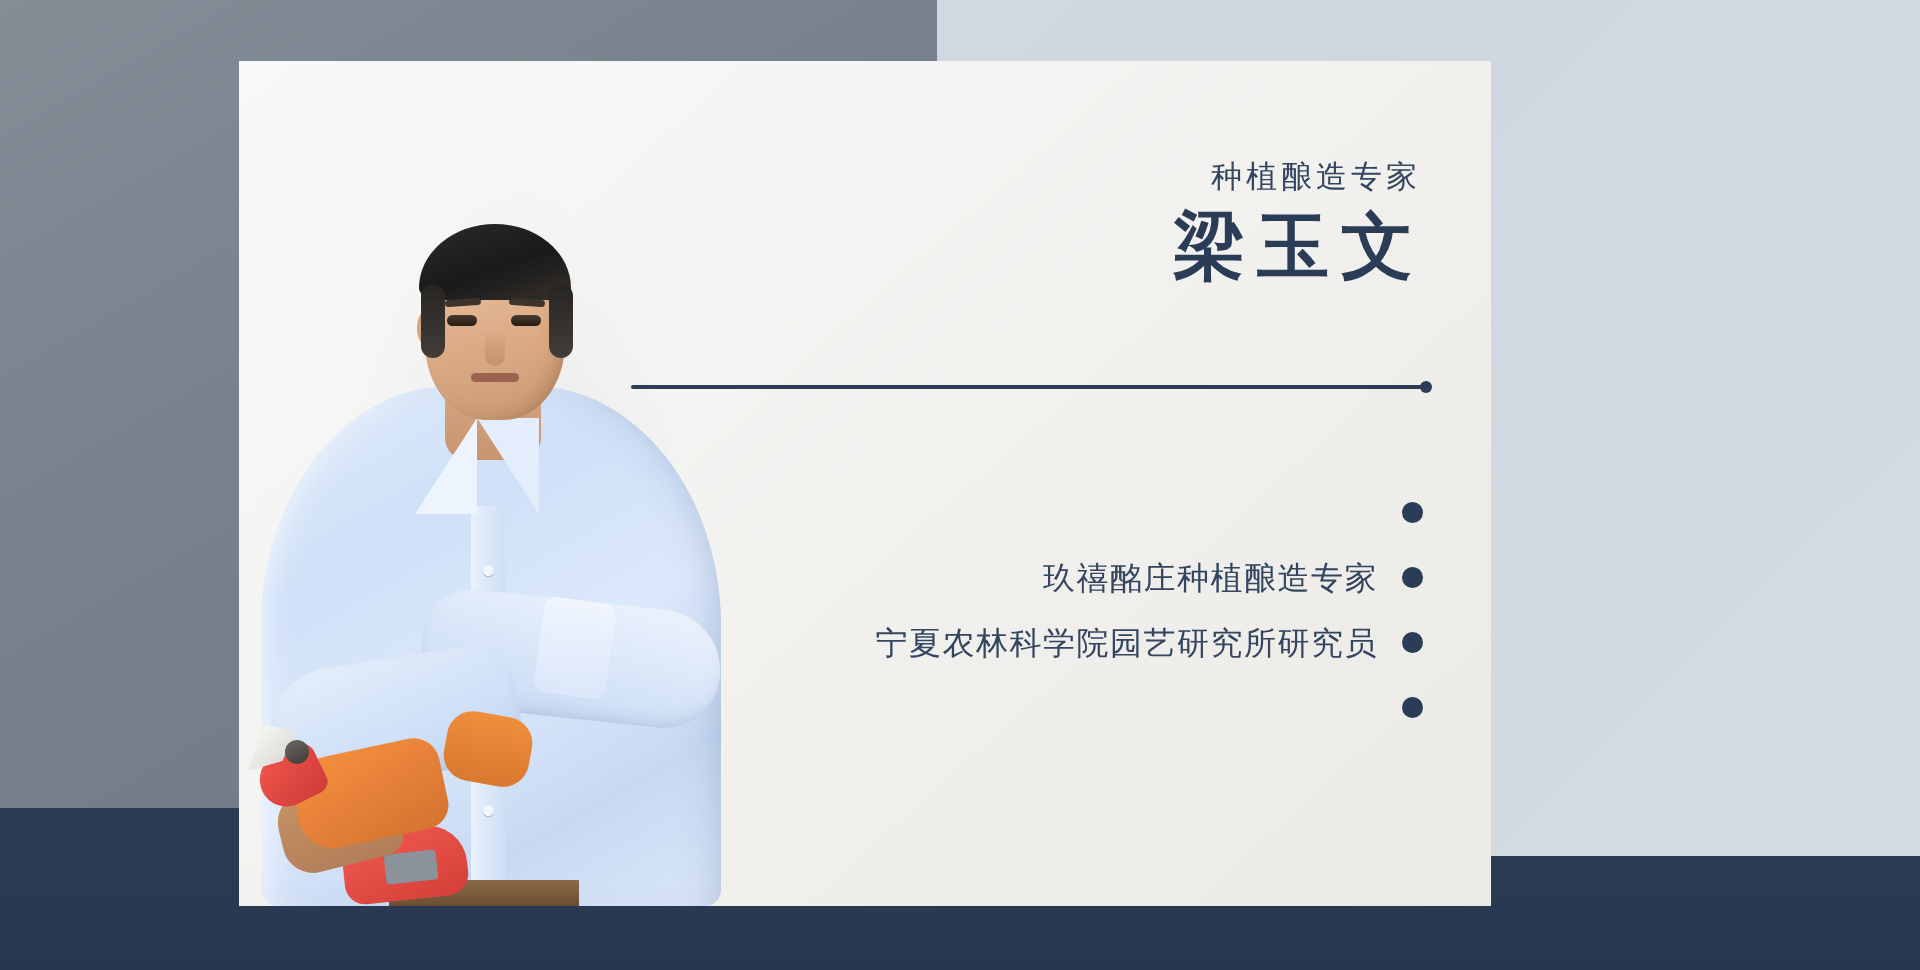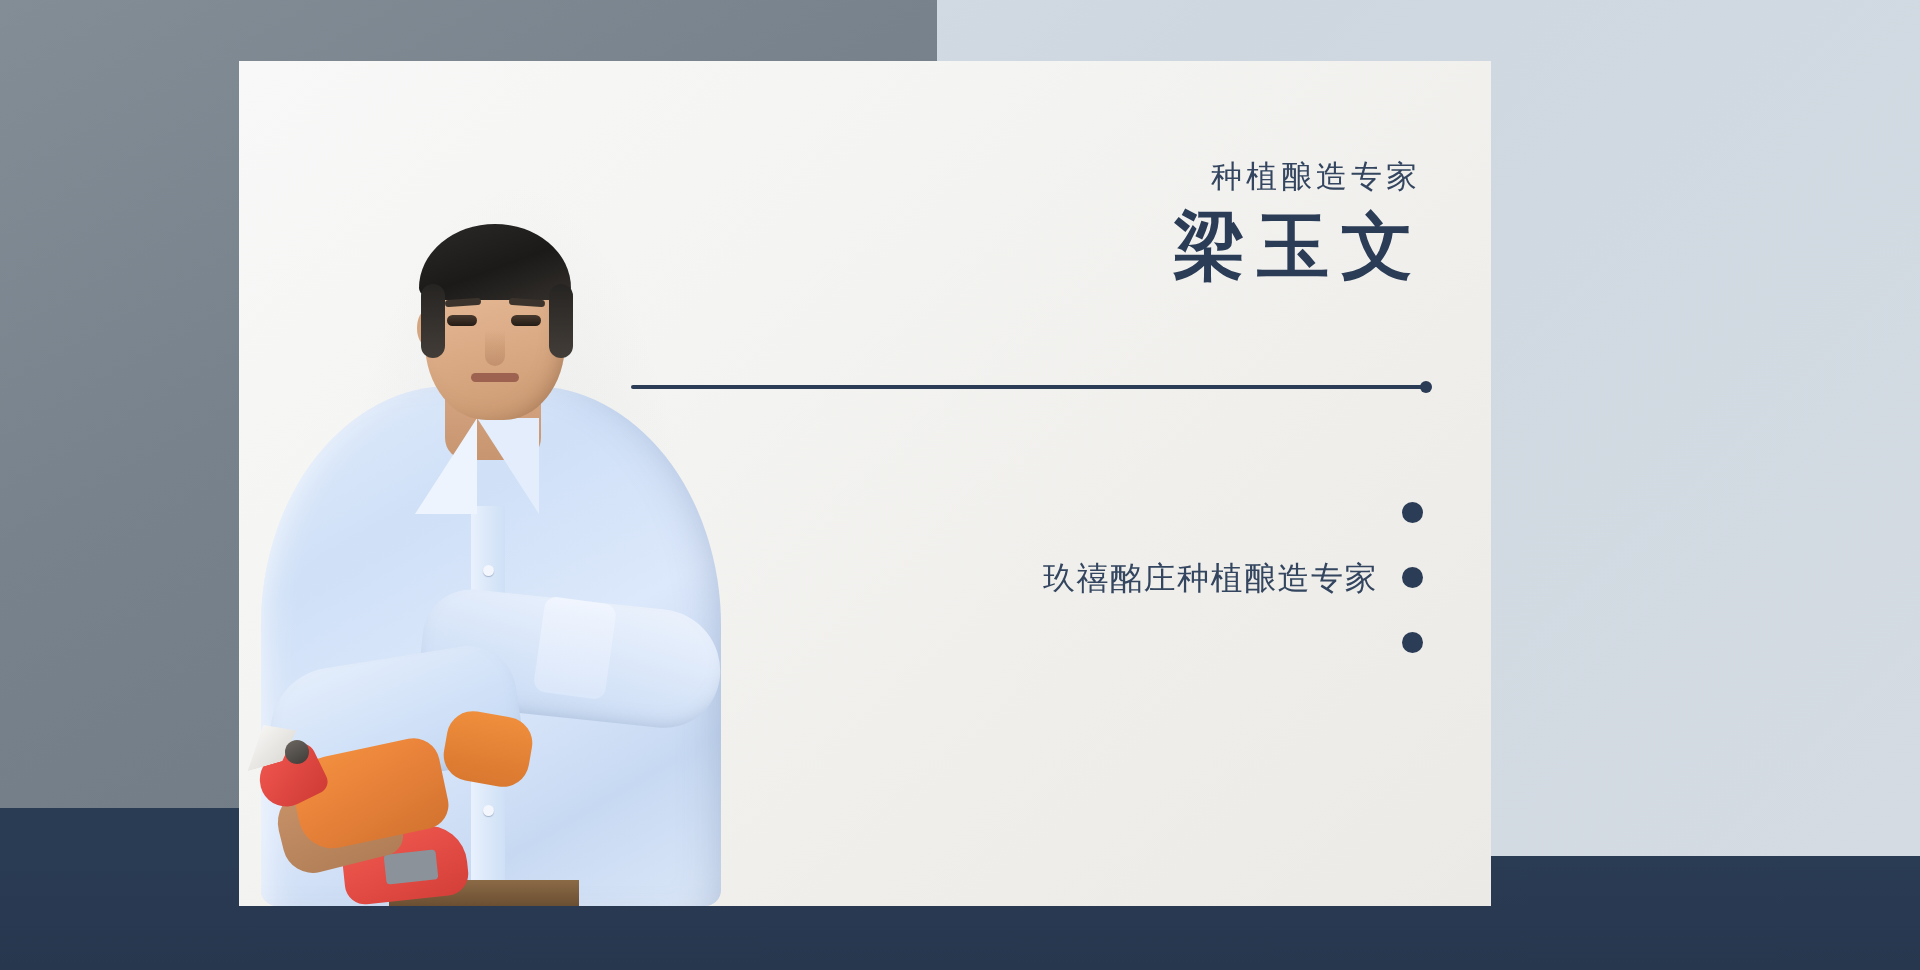--- a/index.html
+++ b/index.html
@@ -285,19 +285,23 @@
 
       <ul class="cred-list">
         <li class="cred-item">
           <span class="cred-dot"></span>
         </li>
         <li class="cred-item">
           <span class="cred-text">玖禧酩庄种植酿造专家</span>
           <span class="cred-dot"></span>
         </li>
         <li class="cred-item">
+          <span class="cred-text">宁夏农林科学院园艺研究所研究员</span>
+          <span class="cred-dot"></span>
+        </li>
+        <li class="cred-item">
           <span class="cred-dot"></span>
         </li>
       </ul>
 
     </div>
   </div>
 </div>
 
 </body></html>

